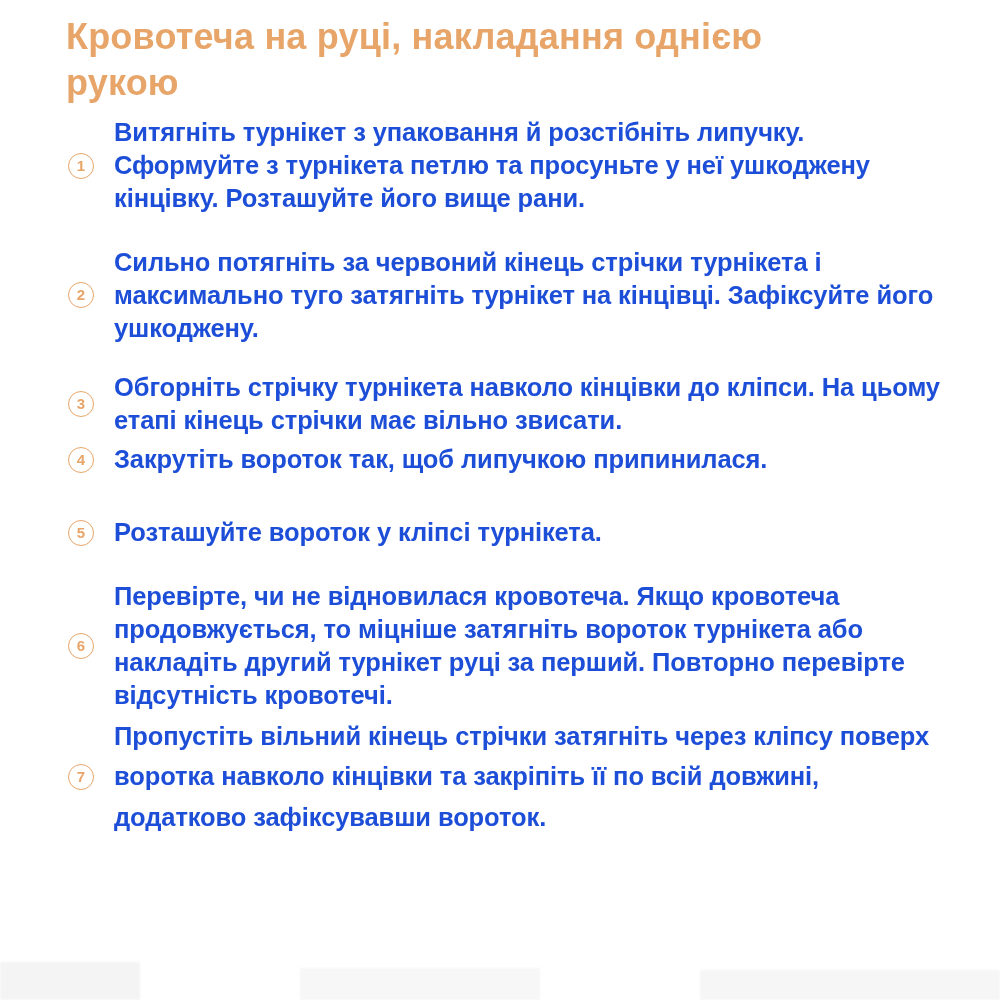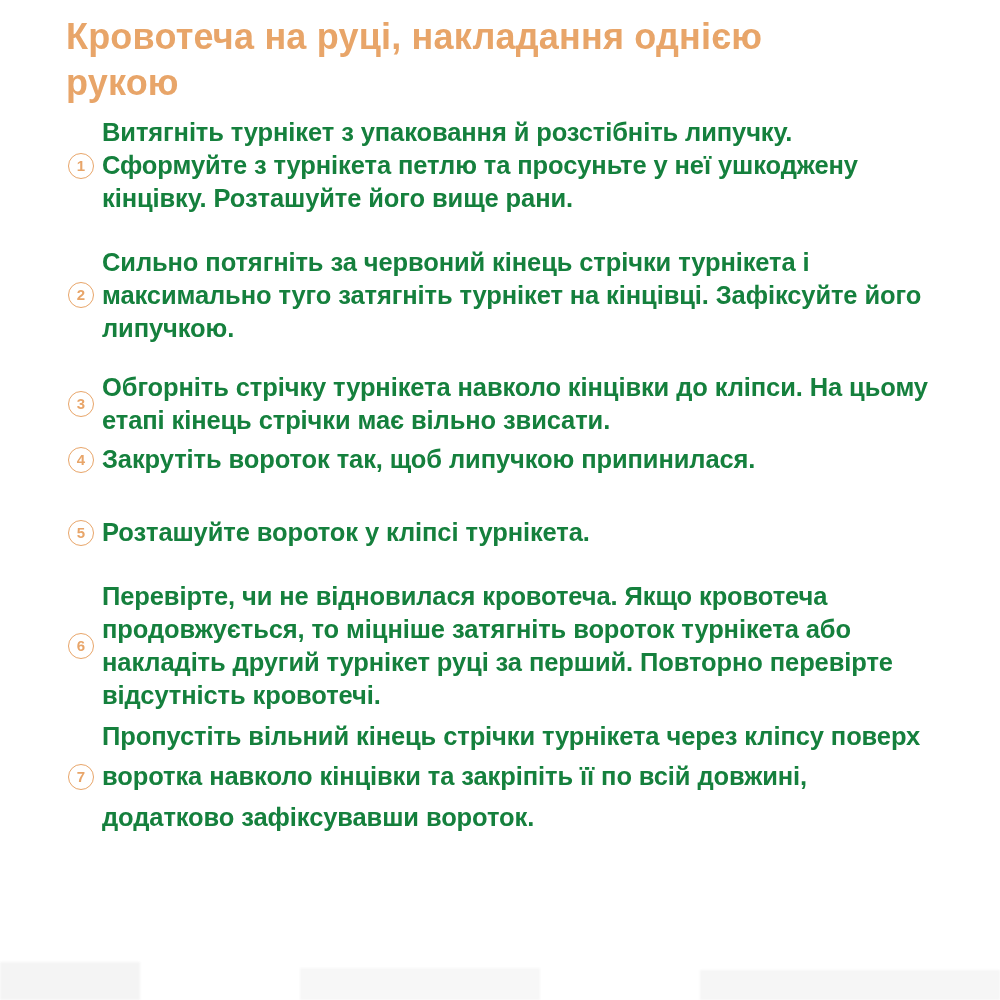--- a/index.html
+++ b/index.html
@@ -56,25 +56,26 @@
     border-radius: 50%;
     color: #e8a569;
     font-size: 15px;
     font-weight: 600;
     line-height: 24px;
     text-align: center;
     box-sizing: border-box;
   }
   .step-text {
     flex: 1 1 auto;
-    color: #15803d;
+    color: #1d4ed8;
     font-size: 25.5px;
     font-weight: 700;
     line-height: 1.30;
     letter-spacing: -0.1px;
+    margin-left: 12px;
   }
   .step.tight .step-text { line-height: 1.30; }
   .step.loose .step-text { line-height: 1.58; }
 
   .s1 { margin-top: 2px; margin-bottom: 30px; }
   .s2 { margin-bottom: 26px; }
   .s3 { margin-bottom: 6px; }
   .s4 { margin-bottom: 40px; }
   .s5 { margin-bottom: 30px; }
   .s6 { margin-bottom: 4px; }
@@ -102,21 +103,21 @@
       <span class="step-marker">
         <span class="circle-num">1</span>
       </span>
       <span class="step-text">Витягніть турнікет з упаковання й розстібніть липучку. Сформуйте з турнікета петлю та просуньте у неї ушкоджену кінцівку. Розташуйте його вище рани.</span>
     </li>
 
     <li class="step s2 tight">
       <span class="step-marker">
         <span class="circle-num">2</span>
       </span>
-      <span class="step-text">Сильно потягніть за червоний кінець стрічки турнікета і максимально туго затягніть турнікет на кінцівці. Зафіксуйте його липучкою.</span>
+      <span class="step-text">Сильно потягніть за червоний кінець стрічки турнікета і максимально туго затягніть турнікет на кінцівці. Зафіксуйте його ушкоджену.</span>
     </li>
 
     <li class="step s3 tight">
       <span class="step-marker">
         <span class="circle-num">3</span>
       </span>
       <span class="step-text">Обгорніть стрічку турнікета навколо кінцівки до кліпси. На цьому етапі кінець стрічки має вільно звисати.</span>
     </li>
 
     <li class="step s4 tight">
@@ -137,21 +138,21 @@
       <span class="step-marker">
         <span class="circle-num">6</span>
       </span>
       <span class="step-text">Перевірте, чи не відновилася кровотеча. Якщо кровотеча продовжується, то міцніше затягніть вороток турнікета або накладіть другий турнікет руці за перший. Повторно перевірте відсутність кровотечі.</span>
     </li>
 
     <li class="step s7 loose">
       <span class="step-marker">
         <span class="circle-num">7</span>
       </span>
-      <span class="step-text">Пропустіть вільний кінець стрічки турнікета через кліпсу поверх воротка навколо кінцівки та закріпіть її по всій довжині, додатково зафіксувавши вороток.</span>
+      <span class="step-text">Пропустіть вільний кінець стрічки затягніть через кліпсу поверх воротка навколо кінцівки та закріпіть її по всій довжині, додатково зафіксувавши вороток.</span>
     </li>
 
   </ul>
 
   <div class="blur-patch bp1"></div>
   <div class="blur-patch bp2"></div>
   <div class="blur-patch bp3"></div>
 
 </div>
 

